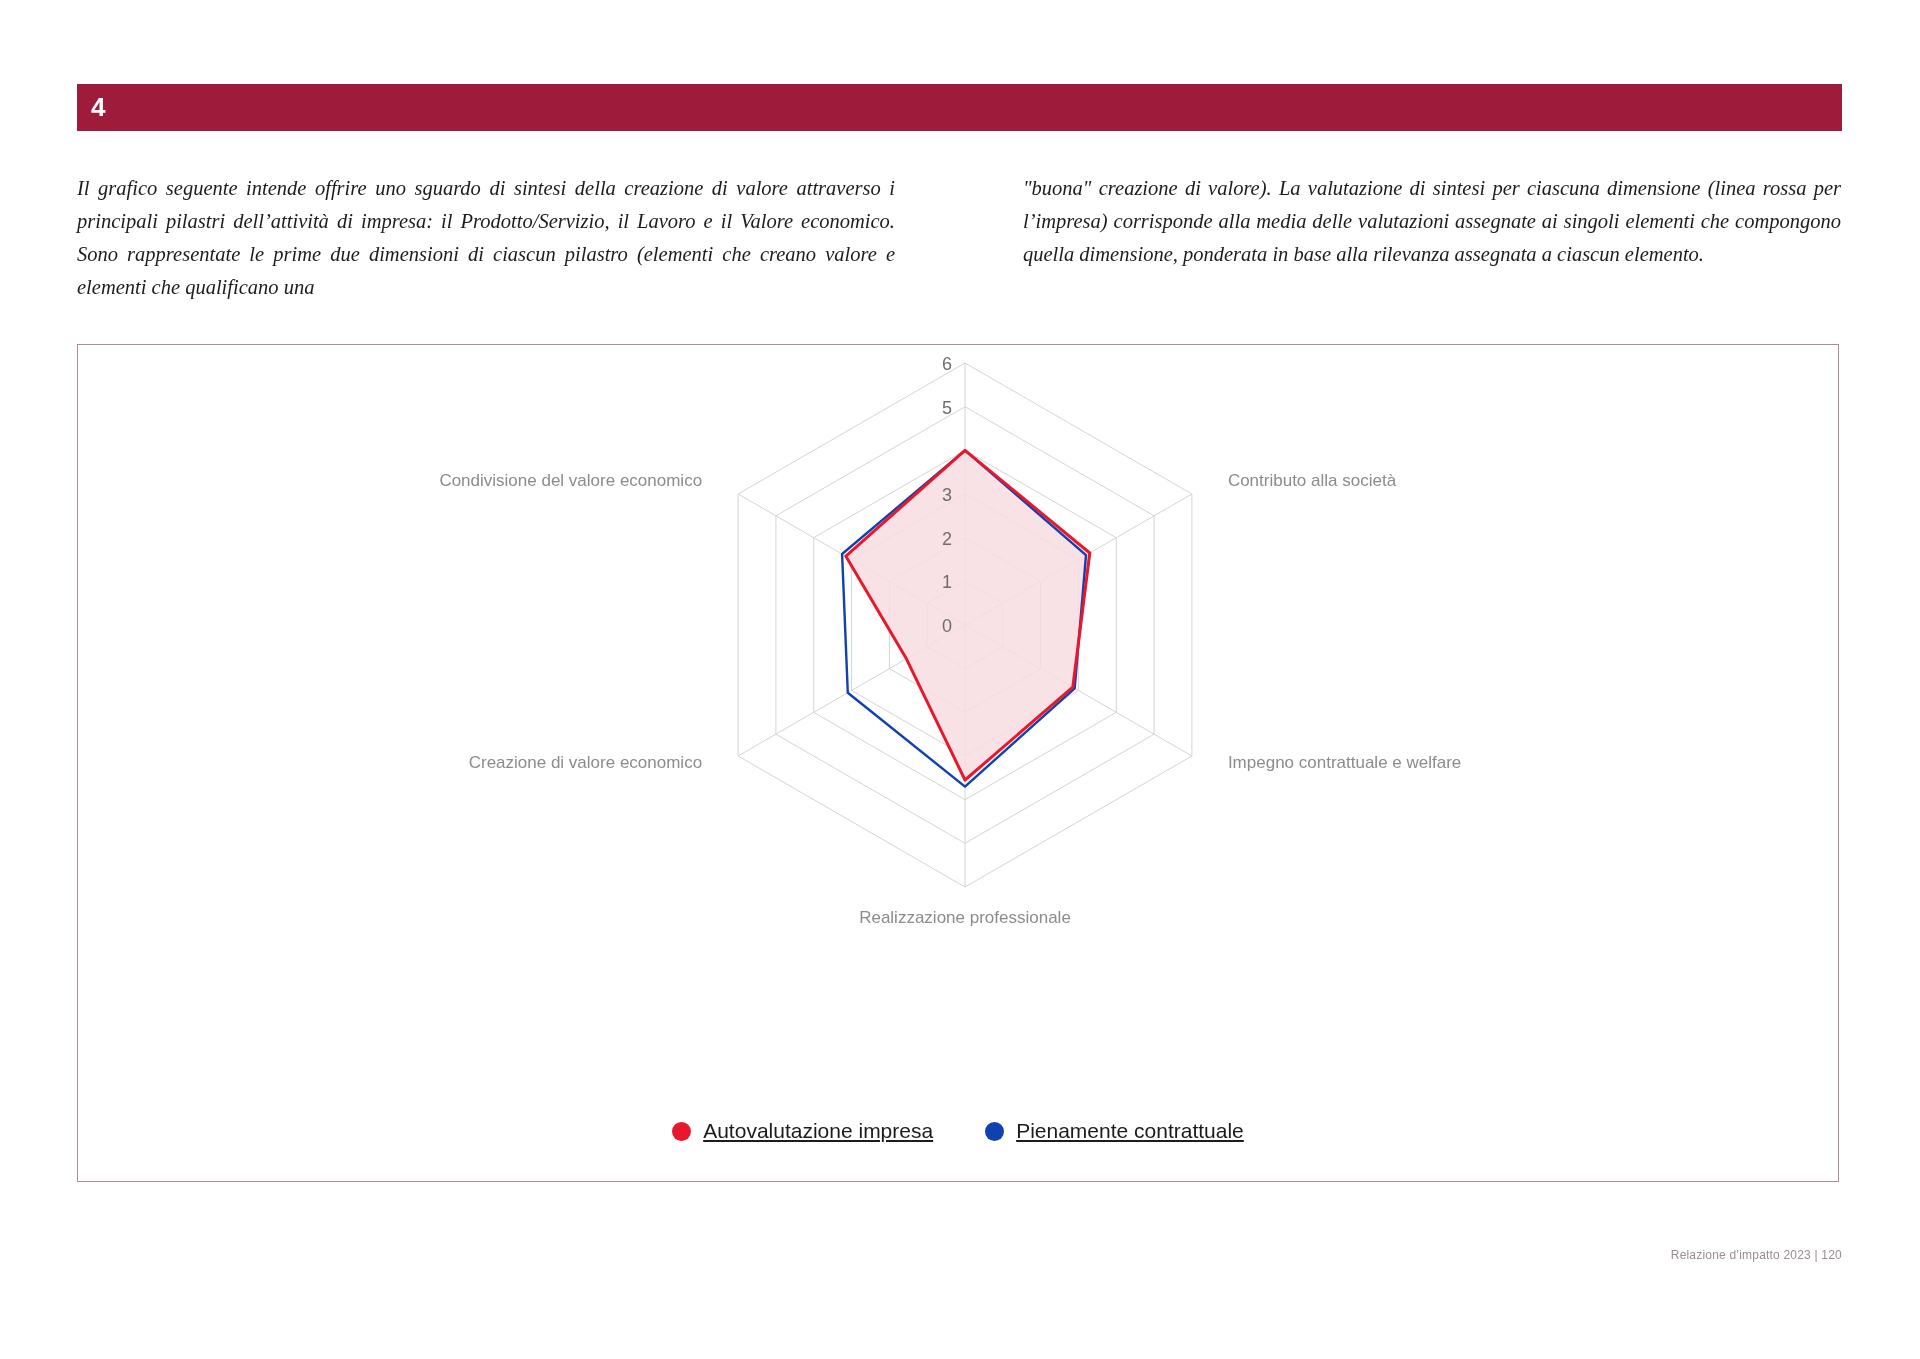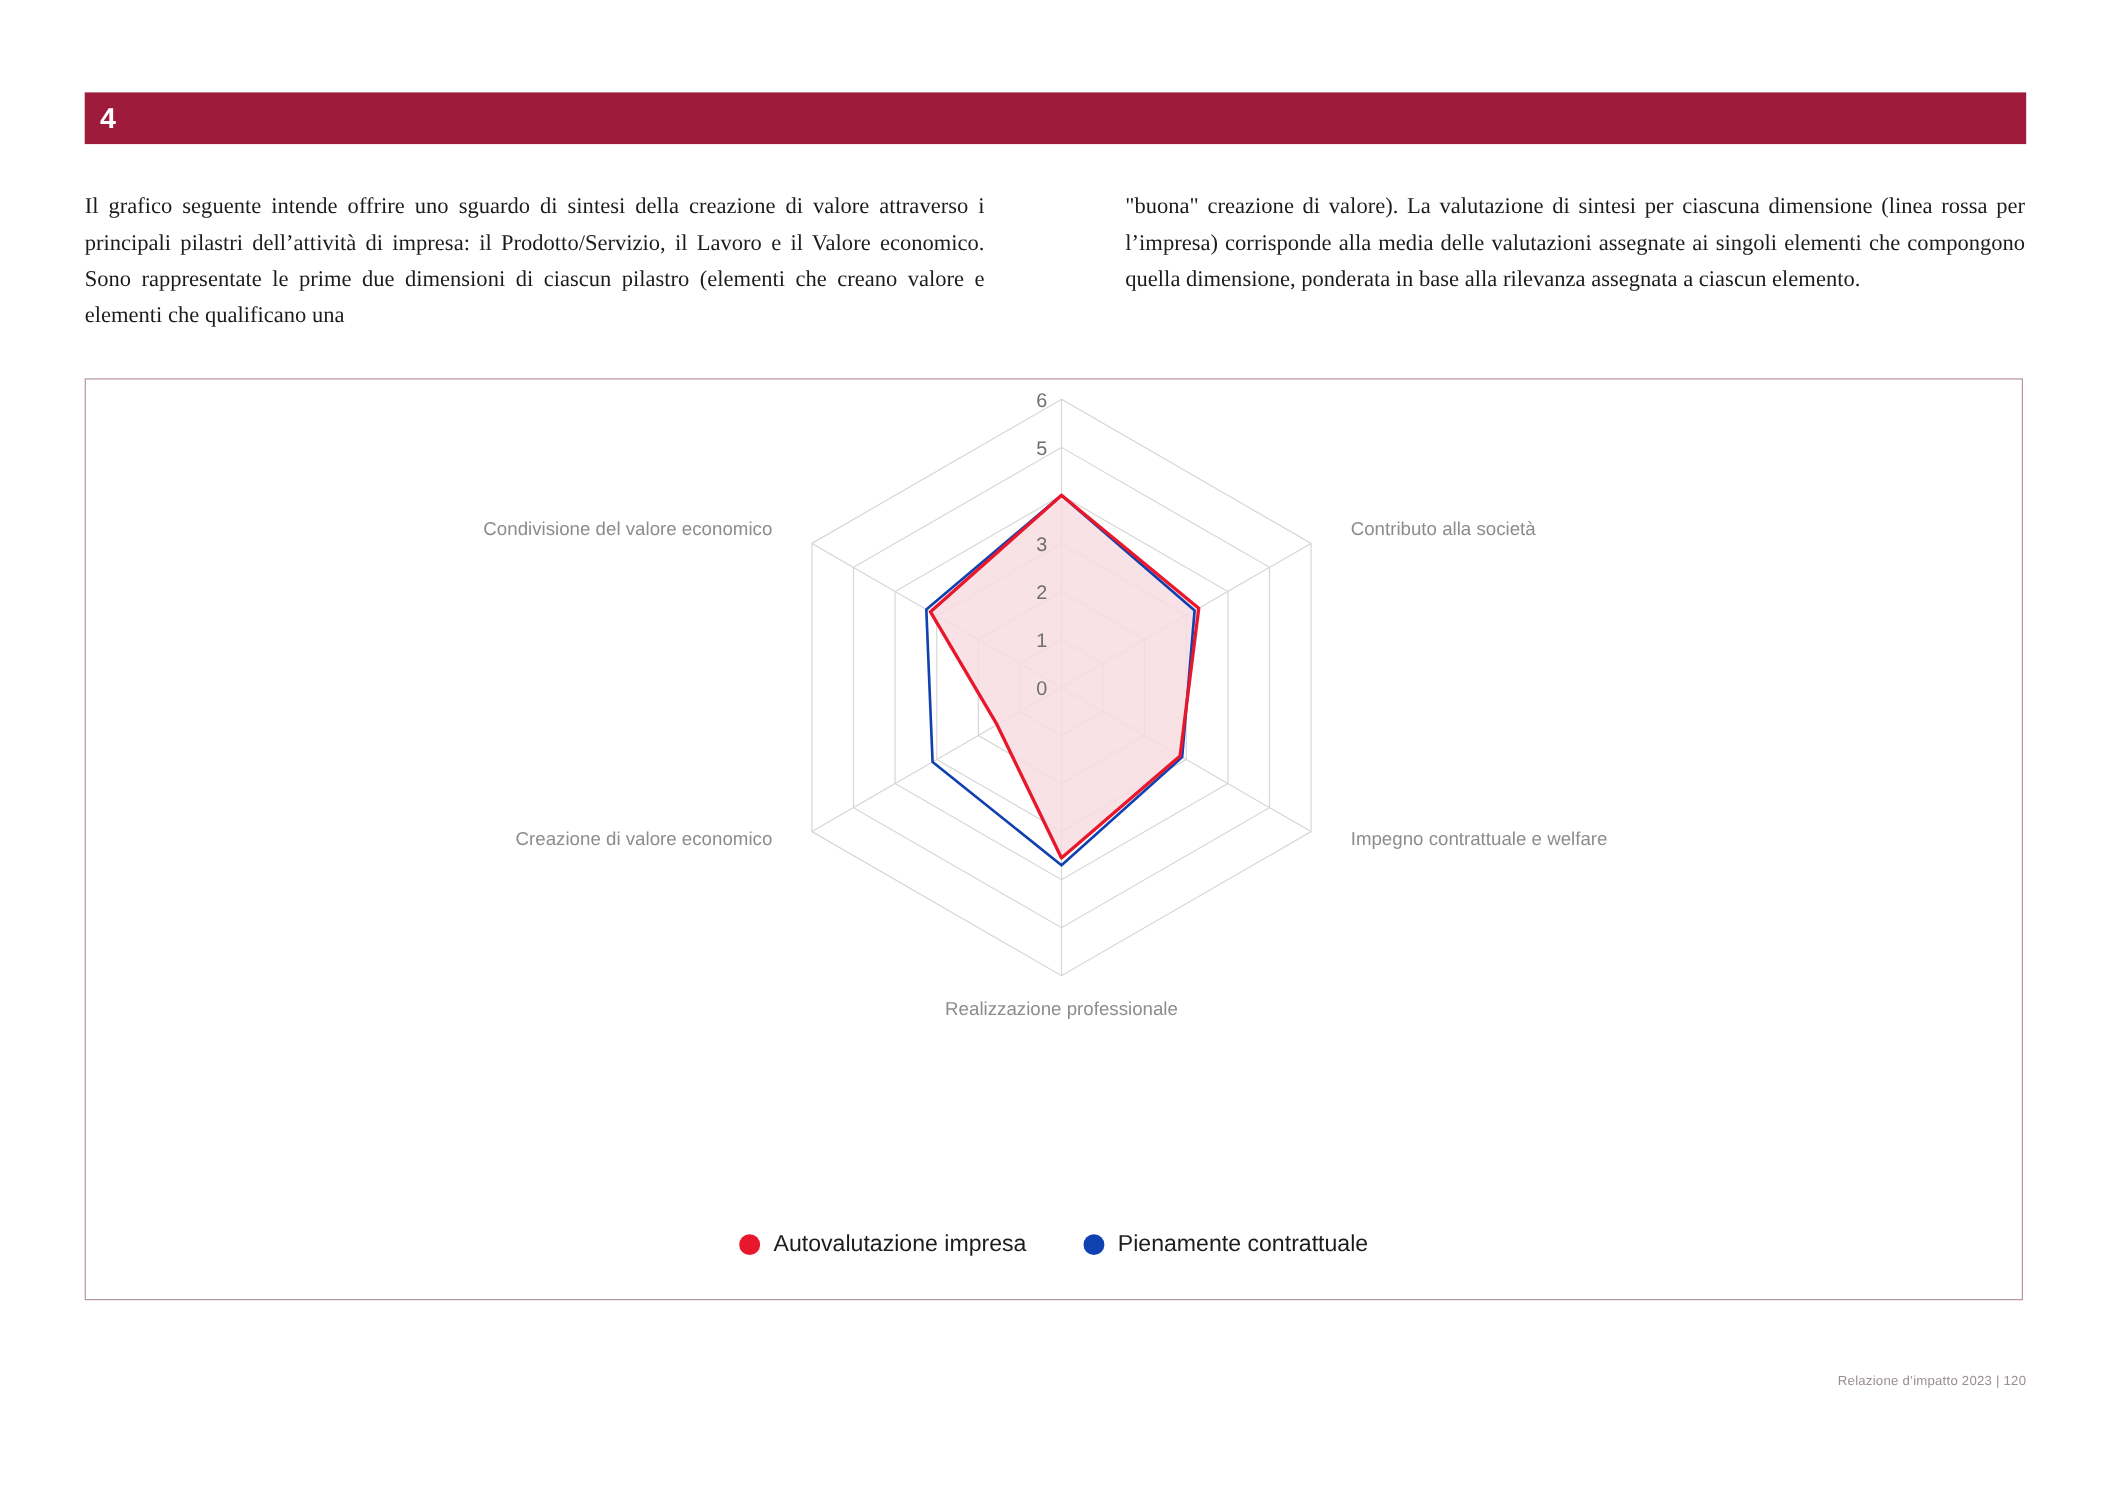--- a/index.html
+++ b/index.html
@@ -54,20 +54,21 @@
     display: flex;
     gap: 128px;
     font-family: "Liberation Serif", serif;
   }
   .col {
     width: 818px;
     font-size: 20.5px;
     line-height: 33px;
     color: #1c1c1c;
     text-align: justify;
+    font-style: italic;
   }
   .col p { margin: 0; }
 
   
   .chart-frame {
     position: absolute;
     left: 77px;
     top: 344px;
     width: 1762px;
     height: 838px;
@@ -103,20 +104,21 @@
   .legend-dot {
     width: 19px;
     height: 19px;
     border-radius: 50%;
     display: inline-block;
   }
   .legend-label {
     font-size: 21px;
     color: #1c1c1c;
     font-family: "Liberation Sans", sans-serif;
+    text-decoration: underline;
   }
 
   
   .footer {
     position: absolute;
     right: 78px;
     top: 1248px;
     font-size: 12px;
     color: #9b8d92;
     font-family: "Liberation Sans", sans-serif;

